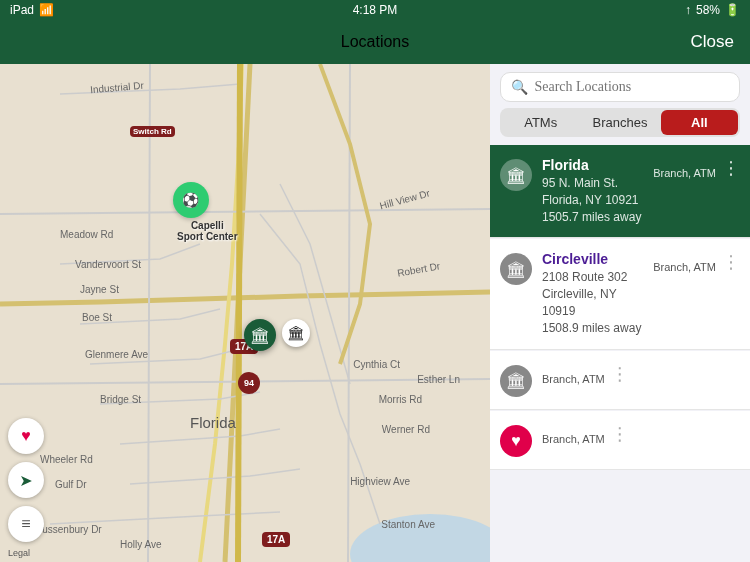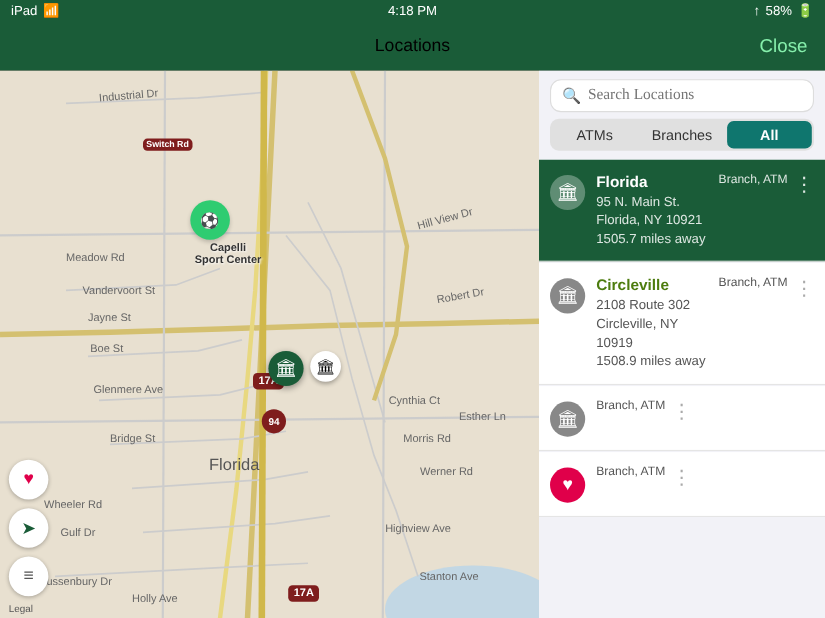--- a/index.html
+++ b/index.html
@@ -15,21 +15,21 @@
     #status-bar .center { position: absolute; left: 50%; transform: translateX(-50%); font-size: 12px; }
     #status-bar .right { display: flex; align-items: center; gap: 5px; font-size: 12px; }
 
     
     #nav-bar {
       position: absolute; top: 20px; left: 0; width: 750px; height: 44px;
       background: #1a5c38; display: flex; align-items: center; justify-content: center;
       z-index: 100;
     }
     #nav-bar .close-btn {
-      position: absolute; right: 16px; color: #86efac; font-size: 17px; cursor: pointer;
+      position: absolute; right: 16px; color: #ffffff; font-size: 17px; cursor: pointer;
     }
 
     
     #map-area {
       position: absolute; top: 64px; left: 0; width: 490px; height: 498px;
       background: #e8e0d0; overflow: hidden;
     }
 
     
     .map-svg { width: 100%; height: 100%; }
@@ -70,21 +70,21 @@
     .search-icon { color: #999; font-size: 14px; margin-right: 6px; }
 
     
     #filter-tabs {
       display: flex; margin: 0 10px 8px; background: #e0e0e0; border-radius: 8px; padding: 2px; gap: 2px;
     }
     .filter-tab {
       flex: 1; text-align: center; padding: 5px 0; border-radius: 6px;
       font-size: 13px; cursor: pointer; color: #333;
     }
-    .filter-tab.active { background: #0f766e; color: #fff; font-weight: 600; }
+    .filter-tab.active { background: #b91c1c; color: #fff; font-weight: 600; }
 
     
     #location-list {
       flex: 1; overflow-y: auto;
     }
 
     .location-item {
       background: #fff; margin: 0 0 1px; padding: 12px 10px;
       display: flex; align-items: flex-start; gap: 10px; cursor: pointer;
       border-bottom: 1px solid #e5e5e5;
@@ -97,24 +97,24 @@
 
     .loc-icon {
       width: 32px; height: 32px; border-radius: 50%; background: #ccc;
       display: flex; align-items: center; justify-content: center; flex-shrink: 0; margin-top: 2px;
     }
     .loc-icon.bank-icon { background: #888; }
     .loc-icon.heart-icon { background: #e0004a; }
     .location-item.selected .loc-icon.bank-icon { background: rgba(255,255,255,0.3); }
 
     .loc-info { flex: 1; }
-    .loc-name { font-size: 14px; font-weight: 600; color: #4d7c0f; margin-bottom: 2px; }
+    .loc-name { font-size: 14px; font-weight: 600; color: #4c1d95; margin-bottom: 2px; }
     .loc-detail { font-size: 12px; color: #555; line-height: 1.4; }
 
-    .loc-right { display: flex; align-items: flex-start; gap: 6px; flex-shrink: 0; }
+    .loc-right { display: flex; align-items: flex-end; gap: 6px; flex-shrink: 0; }
     .loc-type { font-size: 11px; color: #555; }
     .more-icon { font-size: 18px; color: #aaa; cursor: pointer; }
 
     
     .pin-bank {
       position: absolute; background: #fff; border-radius: 50%;
       width: 28px; height: 28px; display: flex; align-items: center; justify-content: center;
       box-shadow: 0 2px 4px rgba(0,0,0,0.3); font-size: 14px;
     }
     .pin-selected {
@@ -211,21 +211,21 @@
   <span class="road-label" style="top:195px;left:75px">Vandervoort St</span>
   <span class="road-label" style="top:220px;left:80px">Jayne St</span>
   <span class="road-label" style="top:248px;left:82px">Boe St</span>
   <span class="road-label" style="top:285px;left:85px">Glenmere Ave</span>
   <span class="road-label" style="top:330px;left:100px">Bridge St</span>
   <span class="road-label" style="top:390px;left:40px">Wheeler Rd</span>
   <span class="road-label" style="top:415px;left:55px">Gulf Dr</span>
   <span class="road-label" style="top:460px;left:35px">Dussenbury Dr</span>
   <span class="road-label" style="top:130px;right:60px;transform:rotate(-15deg)">Hill View Dr</span>
   <span class="road-label" style="top:200px;right:50px;transform:rotate(-10deg)">Robert Dr</span>
-  <span class="road-label" style="top:330px;right:80px">Morris Rd</span>
+  <span class="road-label" style="top:330px;right:68px">Morris Rd</span>
   <span class="road-label" style="top:360px;right:60px">Werner Rd</span>
   <span class="road-label" style="top:310px;right:30px">Esther Ln</span>
   <span class="road-label" style="top:295px;right:90px">Cynthia Ct</span>
   <span class="road-label" style="top:412px;right:80px">Highview Ave</span>
   <span class="road-label" style="top:455px;right:55px">Stanton Ave</span>
   <span class="road-label" style="top:475px;left:120px">Holly Ave</span>
 
   
   <div class="pin-road-marker" style="top:275px;left:230px">17A</div>
   <div class="pin-road-marker" style="top:308px;left:238px;border-radius:50%;width:22px;height:22px;display:flex;align-items:center;justify-content:center;font-size:9px">94</div>

